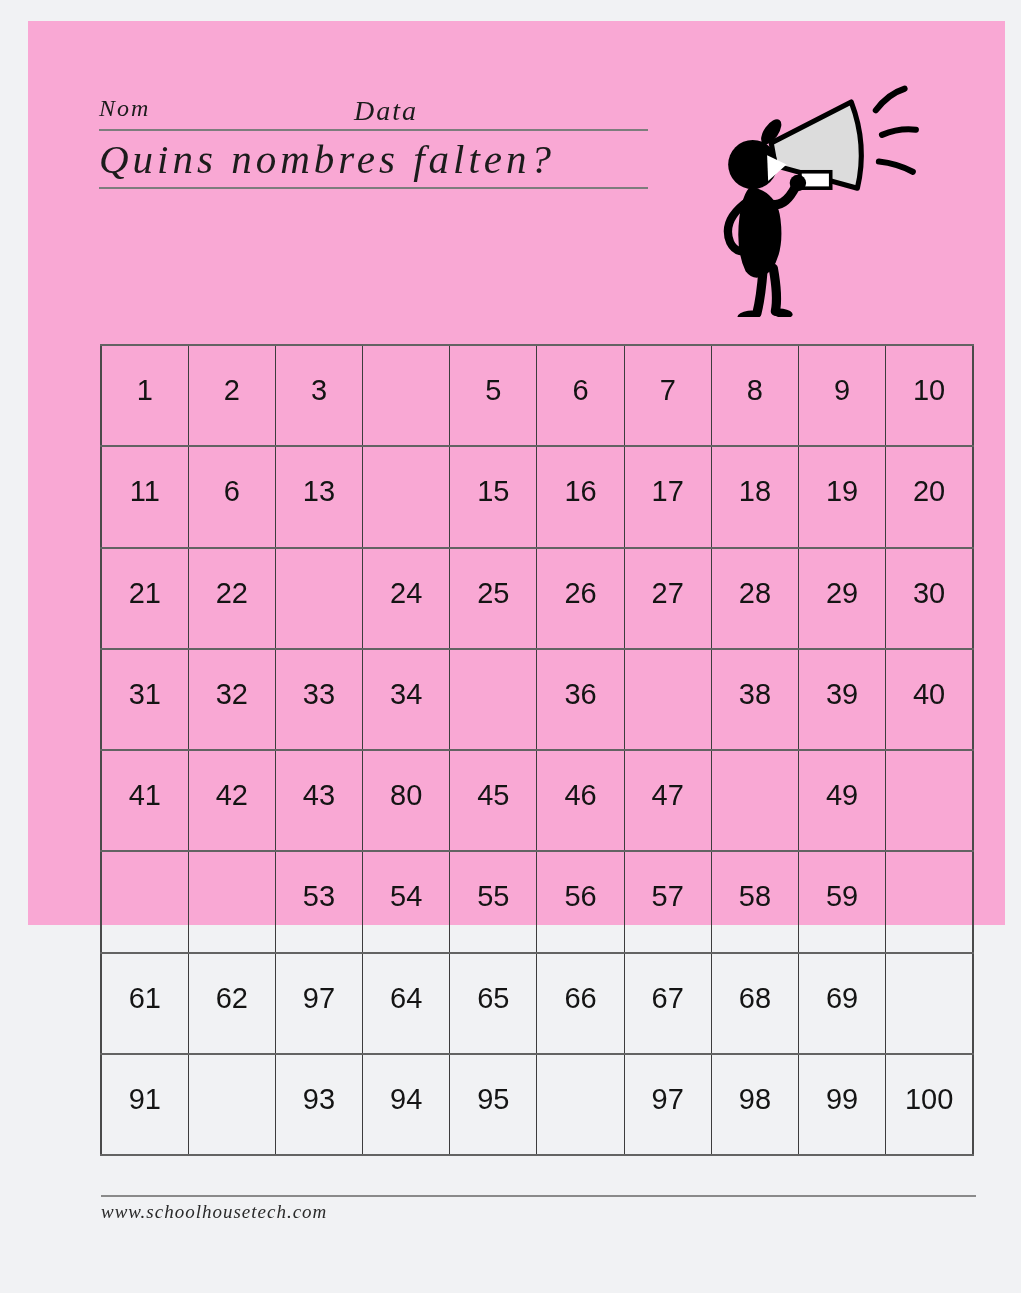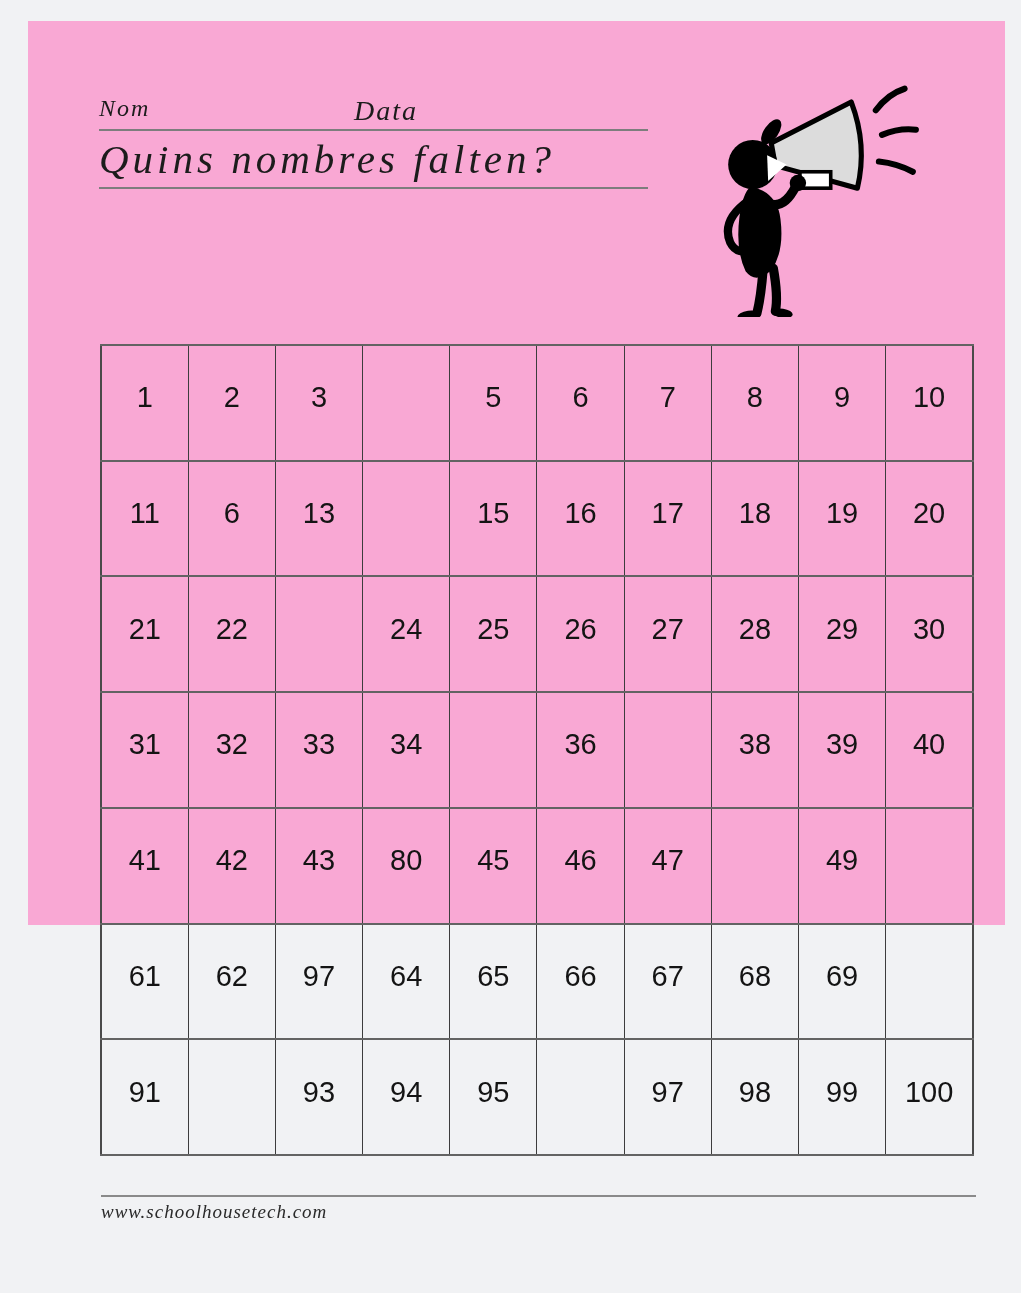--- a/index.html
+++ b/index.html
@@ -211,20 +211,32 @@
           <td>43</td>
           <td>80</td>
           <td>45</td>
           <td>46</td>
           <td>47</td>
           <td></td>
           <td>49</td>
           <td></td>
         </tr>
         <tr>
+          <td></td>
+          <td></td>
+          <td>53</td>
+          <td>54</td>
+          <td>55</td>
+          <td>56</td>
+          <td>57</td>
+          <td>58</td>
+          <td>59</td>
+          <td></td>
+        </tr>
+        <tr>
           <td>61</td>
           <td>62</td>
           <td>97</td>
           <td>64</td>
           <td>65</td>
           <td>66</td>
           <td>67</td>
           <td>68</td>
           <td>69</td>
           <td></td>

